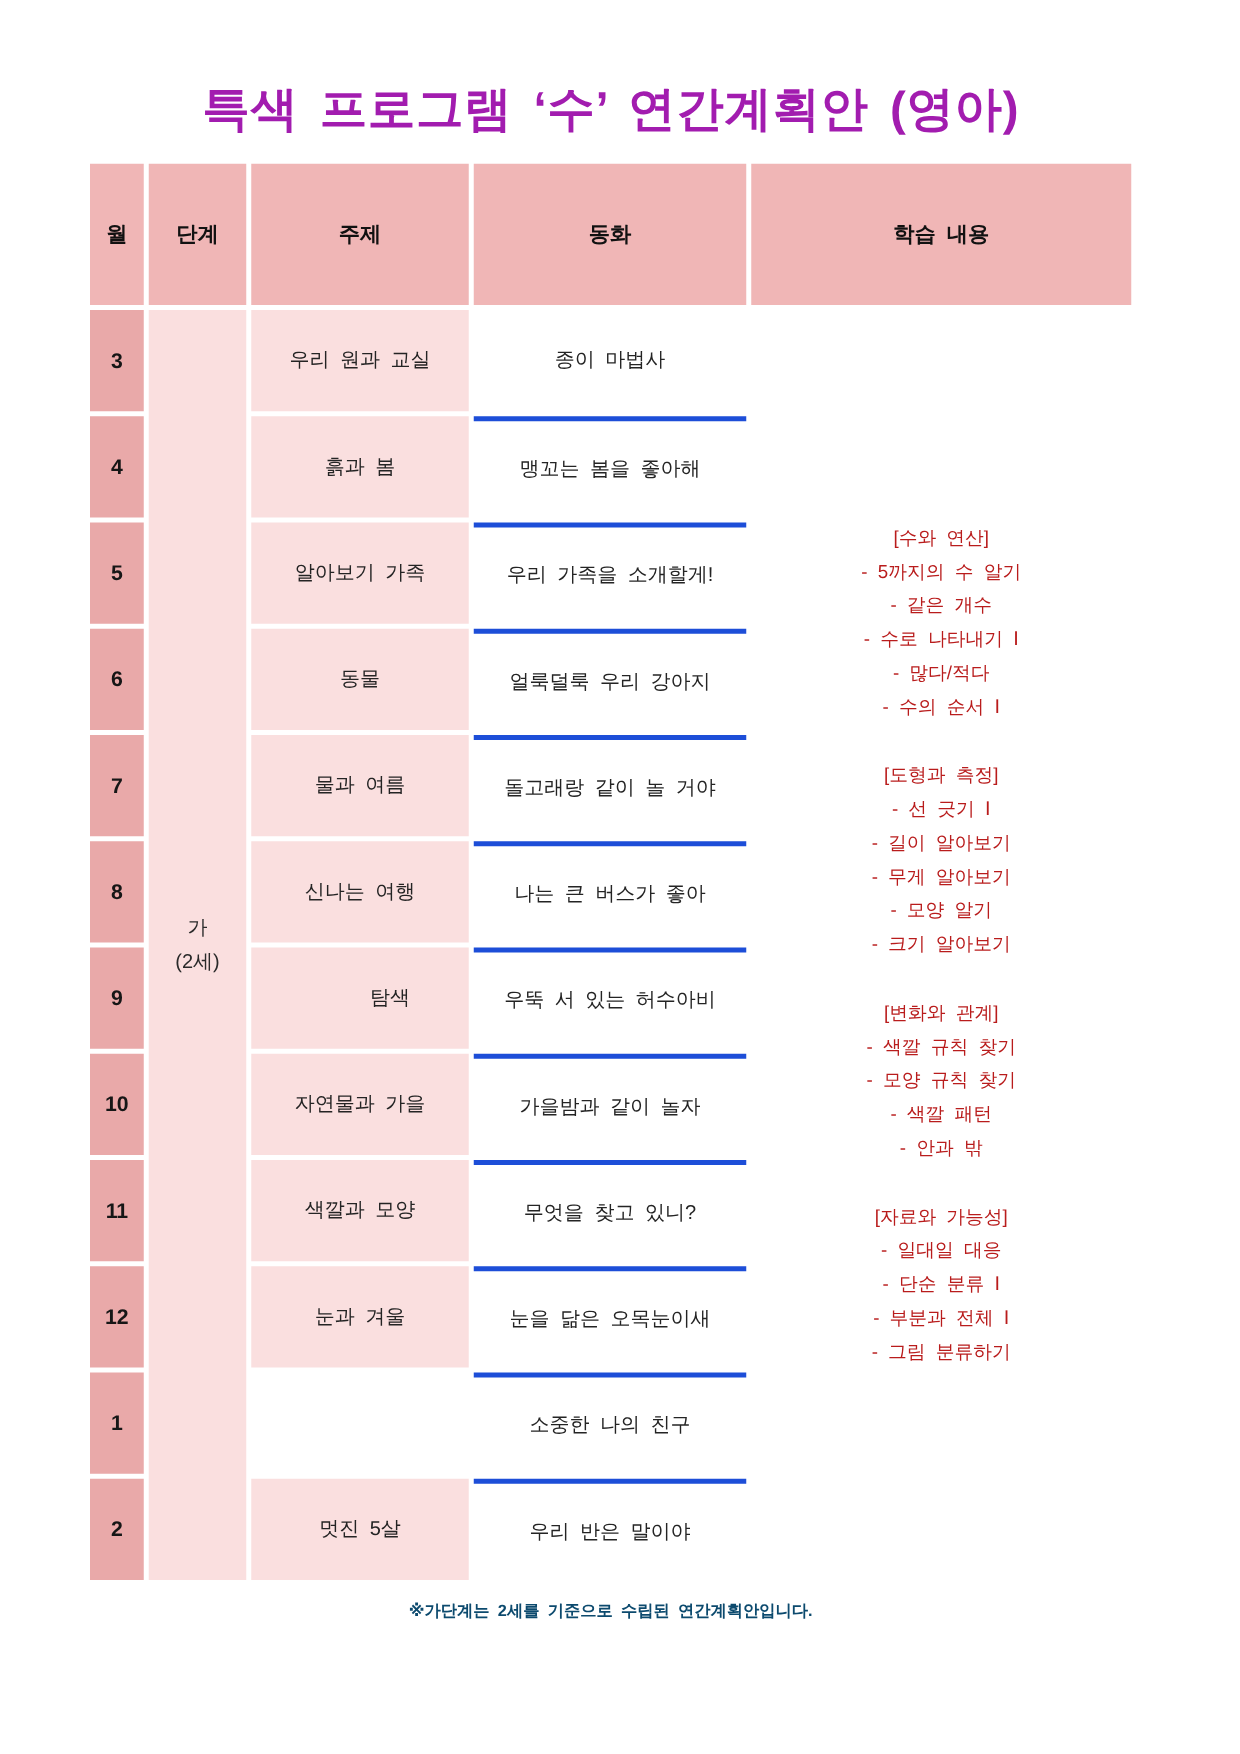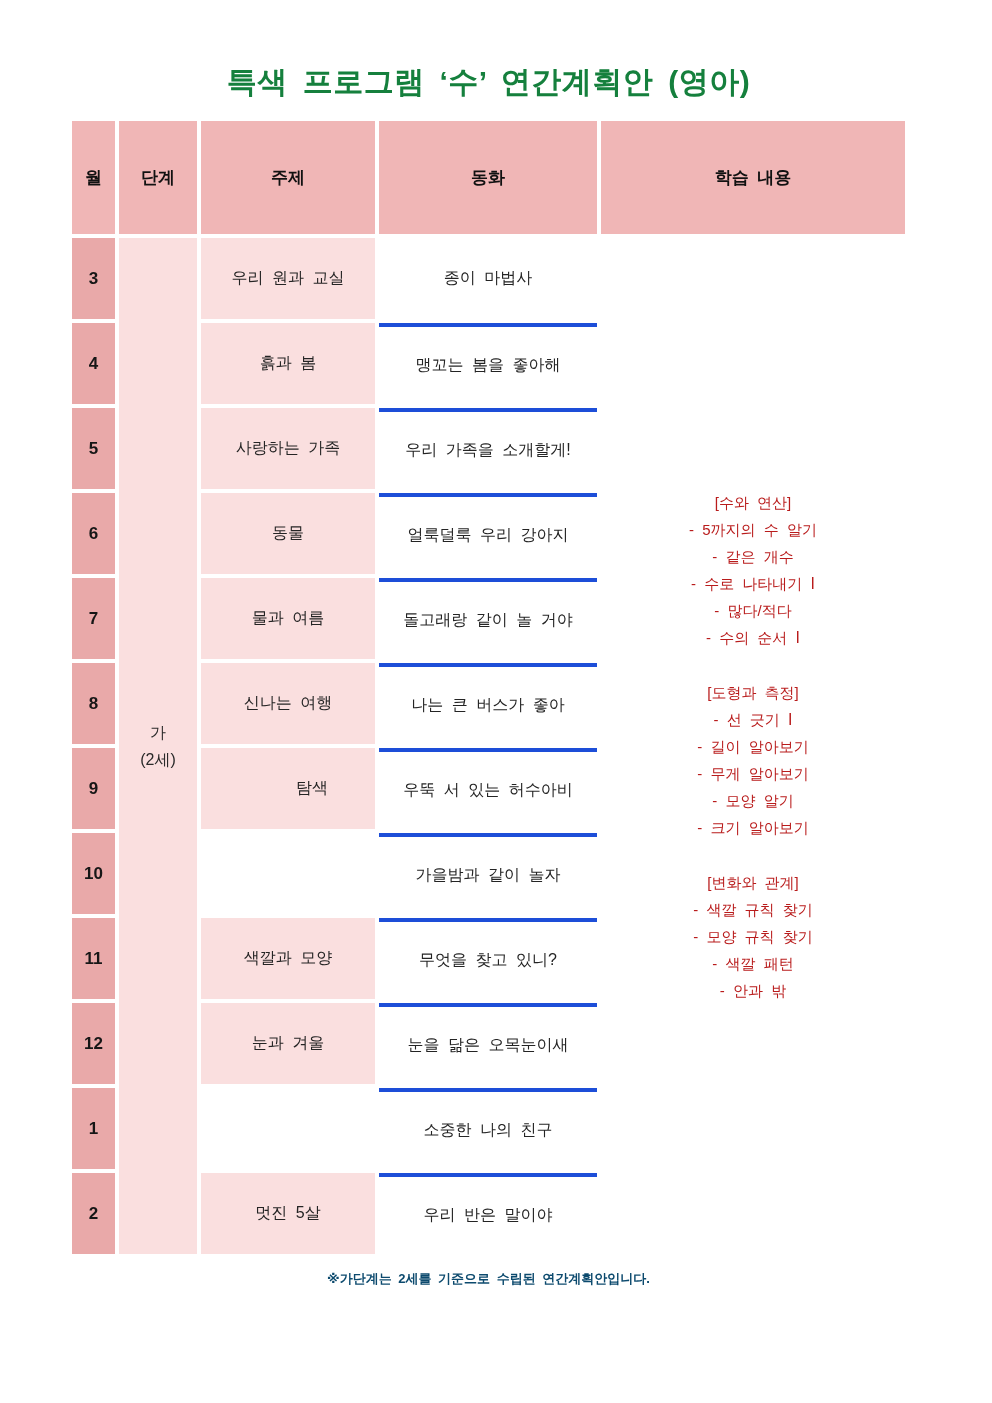--- a/index.html
+++ b/index.html
@@ -14,25 +14,25 @@
     width: 992px;
     height: 1403px;
     background: #ffffff;
     overflow: hidden;
   }
   .title {
     width: 833px;
     margin: 0 0 0 72px;
     padding-top: 62px;
     text-align: center;
-    font-size: 30px;
+    font-size: 38px;
     font-weight: 700;
     letter-spacing: 0.5px;
     word-spacing: 6px;
-    color: #15803d;
+    color: #a21caf;
   }
   .grid {
     margin: 18px 0 0 72px;
     width: 833px;
     display: grid;
     grid-template-columns: 43px 78px 174px 218px 304px;
     grid-template-rows: 113px repeat(12, 81px);
     gap: 4px;
   }
   .cell {
@@ -142,51 +142,59 @@
         </div>
 
   <div class="learning-section">
     <div class="learning-line heading">[변화와 관계]</div>
   <div class="learning-line">- 색깔 규칙 찾기</div>
           <div class="learning-line">- 모양 규칙 찾기</div>
           <div class="learning-line">- 색깔 패턴</div>
           <div class="learning-line">- 안과 밖</div>
         </div>
 
+  <div class="learning-section">
+    <div class="learning-line heading">[자료와 가능성]</div>
+  <div class="learning-line">- 일대일 대응</div>
+          <div class="learning-line">- 단순 분류 Ⅰ</div>
+          <div class="learning-line">- 부분과 전체 Ⅰ</div>
+          <div class="learning-line">- 그림 분류하기</div>
+        </div>
 </div>
 
   <div class="cell month-cell c1" style="grid-row: 2;">3</div>
   <div class="cell theme-cell c3" style="grid-row: 2;">우리 원과 교실</div>
   <div class="cell story-cell c4" style="grid-row: 2;">종이 마법사</div>
 
   <div class="cell month-cell c1" style="grid-row: 3;">4</div>
   <div class="cell theme-cell c3" style="grid-row: 3;">흙과 봄</div>
   <div class="cell story-cell c4 rowline" style="grid-row: 3;">맹꼬는 봄을 좋아해</div>
 
   <div class="cell month-cell c1" style="grid-row: 4;">5</div>
-  <div class="cell theme-cell c3" style="grid-row: 4;">사랑하는 가족</div>
+  <div class="cell theme-cell c3" style="grid-row: 4;">알아보기 가족</div>
   <div class="cell story-cell c4 rowline" style="grid-row: 4;">우리 가족을 소개할게!</div>
 
   <div class="cell month-cell c1" style="grid-row: 5;">6</div>
   <div class="cell theme-cell c3" style="grid-row: 5;">동물</div>
   <div class="cell story-cell c4 rowline" style="grid-row: 5;">얼룩덜룩 우리 강아지</div>
 
   <div class="cell month-cell c1" style="grid-row: 6;">7</div>
   <div class="cell theme-cell c3" style="grid-row: 6;">물과 여름</div>
   <div class="cell story-cell c4 rowline" style="grid-row: 6;">돌고래랑 같이 놀 거야</div>
 
   <div class="cell month-cell c1" style="grid-row: 7;">8</div>
   <div class="cell theme-cell c3" style="grid-row: 7;">신나는 여행</div>
   <div class="cell story-cell c4 rowline" style="grid-row: 7;">나는 큰 버스가 좋아</div>
 
   <div class="cell month-cell c1" style="grid-row: 8;">9</div>
   <div class="cell theme-cell c3" style="grid-row: 8; padding-left: 48px;">탐색</div>
   <div class="cell story-cell c4 rowline" style="grid-row: 8;">우뚝 서 있는 허수아비</div>
 
   <div class="cell month-cell c1" style="grid-row: 9;">10</div>
+  <div class="cell theme-cell c3" style="grid-row: 9;">자연물과 가을</div>
   <div class="cell story-cell c4 rowline" style="grid-row: 9;">가을밤과 같이 놀자</div>
 
   <div class="cell month-cell c1" style="grid-row: 10;">11</div>
   <div class="cell theme-cell c3" style="grid-row: 10;">색깔과 모양</div>
   <div class="cell story-cell c4 rowline" style="grid-row: 10;">무엇을 찾고 있니?</div>
 
   <div class="cell month-cell c1" style="grid-row: 11;">12</div>
   <div class="cell theme-cell c3" style="grid-row: 11;">눈과 겨울</div>
   <div class="cell story-cell c4 rowline" style="grid-row: 11;">눈을 닮은 오목눈이새</div>
 

